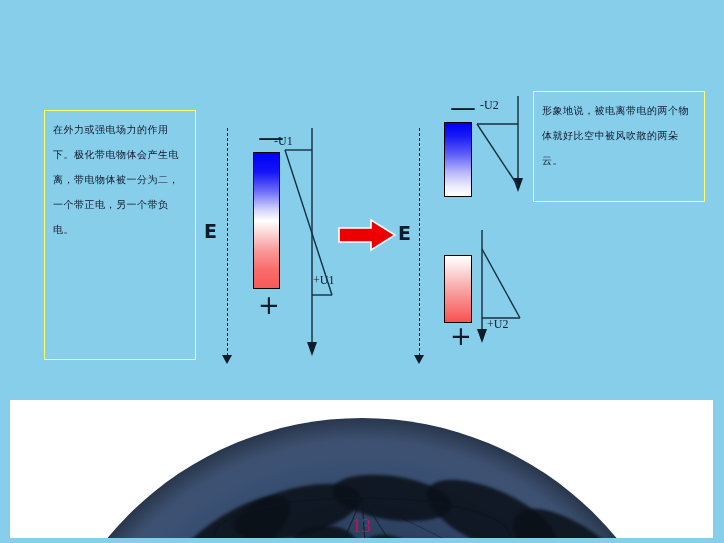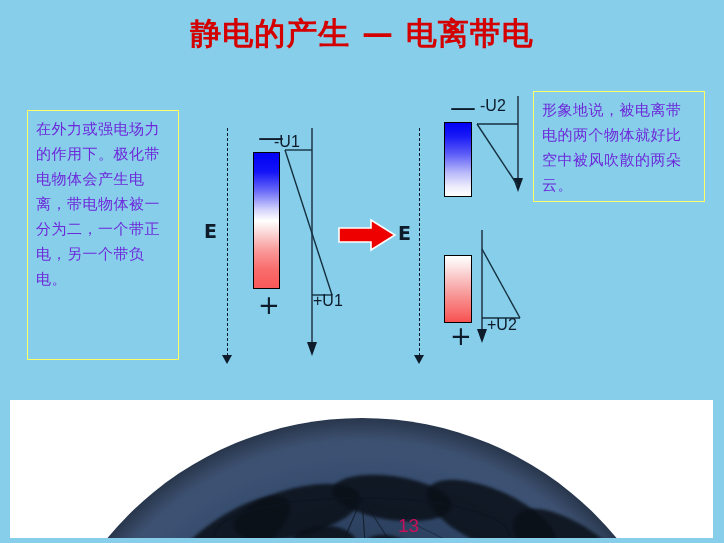--- a/index.html
+++ b/index.html
@@ -35,30 +35,30 @@
     letter-spacing: 1px;
     line-height: 38px;
     white-space: nowrap;
   }
 
   
   .callout {
     position: absolute;
     border: 1px solid #ffff66;
     box-sizing: border-box;
-    color: #6d28d9;
+    color: #0f172a;
     font-family: "DejaVu Sans", "Liberation Sans", sans-serif;
-    font-size: 15px;
+    font-size: 10px;
     line-height: 25px;
     padding: 6px 8px 12px 8px;
     text-align: left;
     letter-spacing: 0.5px;
   }
   #callout-left {
-    left: 27px;
+    left: 44px;
     top: 110px;
     width: 152px;
     height: 250px;
   }
   #callout-top-right {
     left: 533px;
     top: 91px;
     width: 172px;
     height: 111px;
   }
@@ -167,26 +167,26 @@
   .potential-svg {
     position: absolute;
   }
   #potential-1 { left: 282px; top: 128px; }
   #potential-2a { left: 474px; top: 96px; }
   #potential-2b { left: 473px; top: 230px; }
 
   .u-label {
     position: absolute;
     color: #0d1b2a;
-    font-family: Liberation Sans, sans-serif;
-    font-size: 16px;
+    font-family: Liberation Serif, serif;
+    font-size: 12px;
     line-height: 13px;
   }
   #u-label-neg-1 { left: 274px; top: 135px; }
-  #u-label-pos-1 { left: 313px; top: 294px; }
+  #u-label-pos-1 { left: 313px; top: 274px; }
   #u-label-neg-2 { left: 480px; top: 99px; }
   #u-label-pos-2 { left: 487px; top: 318px; }
 
   
   #transition-arrow {
     position: absolute;
     left: 338px;
     top: 218px;
     width: 58px;
     height: 34px;
@@ -238,33 +238,31 @@
     left: 0; top: 0;
     width: 100%; height: 100%;
     pointer-events: none;
   }
 
   #page-number {
     position: absolute;
     left: 352px;
     top: 515px;
     color: #c8105c;
-    font-family: Liberation Sans, sans-serif;
+    font-family: Liberation Serif, serif;
     font-size: 19px;
     line-height: 22px;
     font-weight: normal;
-    margin-left: 46px;
   }
 </style>
 </head>
 <body>
 
 <div id="slide">
 
-  <div id="slide-title">静电的产生 — 电离带电</div>
 
   <div class="callout" id="callout-left">在外力或强电场力的作用下。极化带电物体会产生电离，带电物体被一分为二，一个带正电，另一个带负电。</div>
 
   <div class="callout" id="callout-top-right">形象地说，被电离带电的两个物体就好比空中被风吹散的两朵云。</div>
 
 
   <div class="field-line" id="field-line-1"></div>
   <div class="field-arrowhead" id="field-arrowhead-1"></div>
   <div class="field-label" id="field-label-1">E</div>
 

